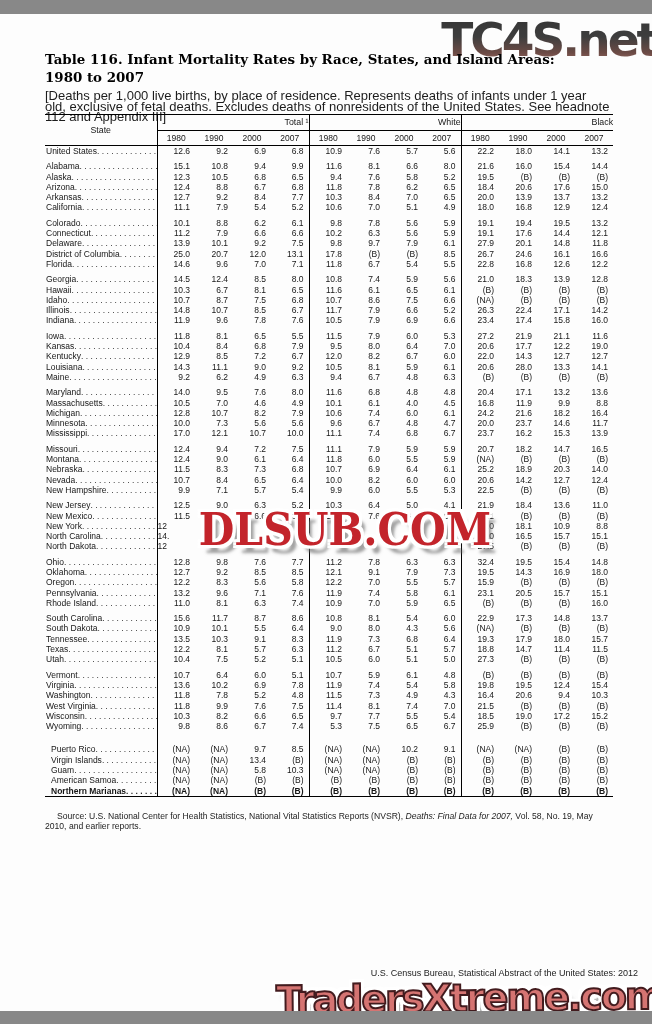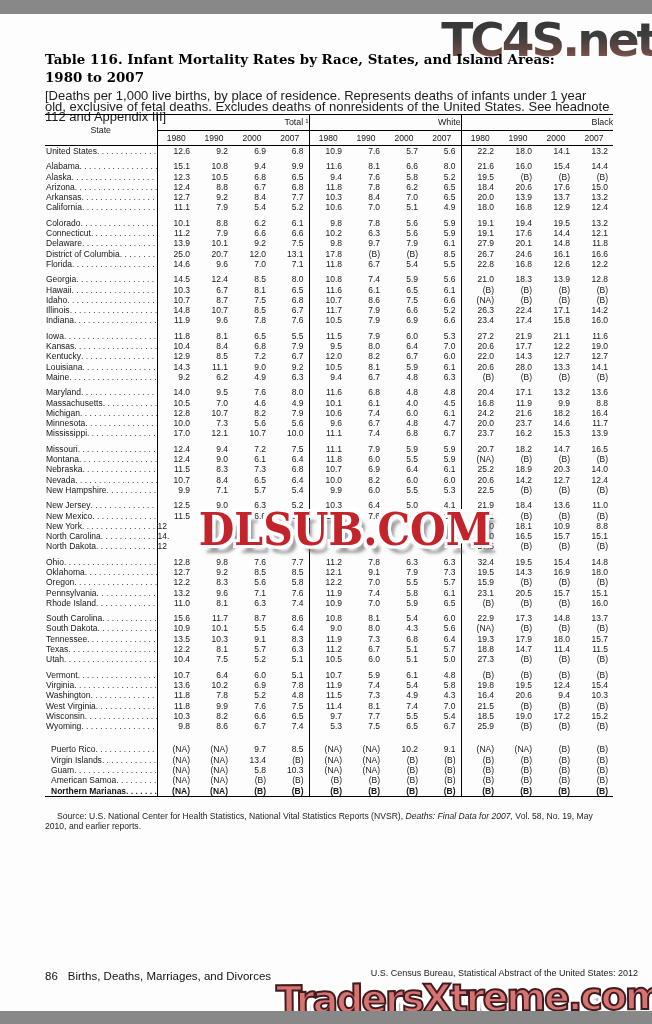--- a/index.html
+++ b/index.html
@@ -1440,20 +1440,17 @@
           <td class="v">(B)</td>
           <td class="v">(B)</td>
         </tr>
       </tbody>
   </table>
 
   <div class="wm-dlsub">DLSUB.COM</div>
 
   <p class="fn fn-src"><span>Source: U.S. National Center for Health Statistics, National Vital Statistics Reports (NVSR), </span><i>Deaths: Final Data for 2007,</i><span> Vol. 58, No. 19, May 2010, and earlier reports.</span></p>
 
-  <div class="pgline">
-    <span class="num">86</span><span>Births, Deaths, Marriages, and Divorces</span>
-  </div>
   <div class="census">U.S. Census Bureau, Statistical Abstract of the United States: 2012</div>
 
   <div class="wm-tx">TradersXtreme.com</div>
 
 </div>
 
 </body></html>

